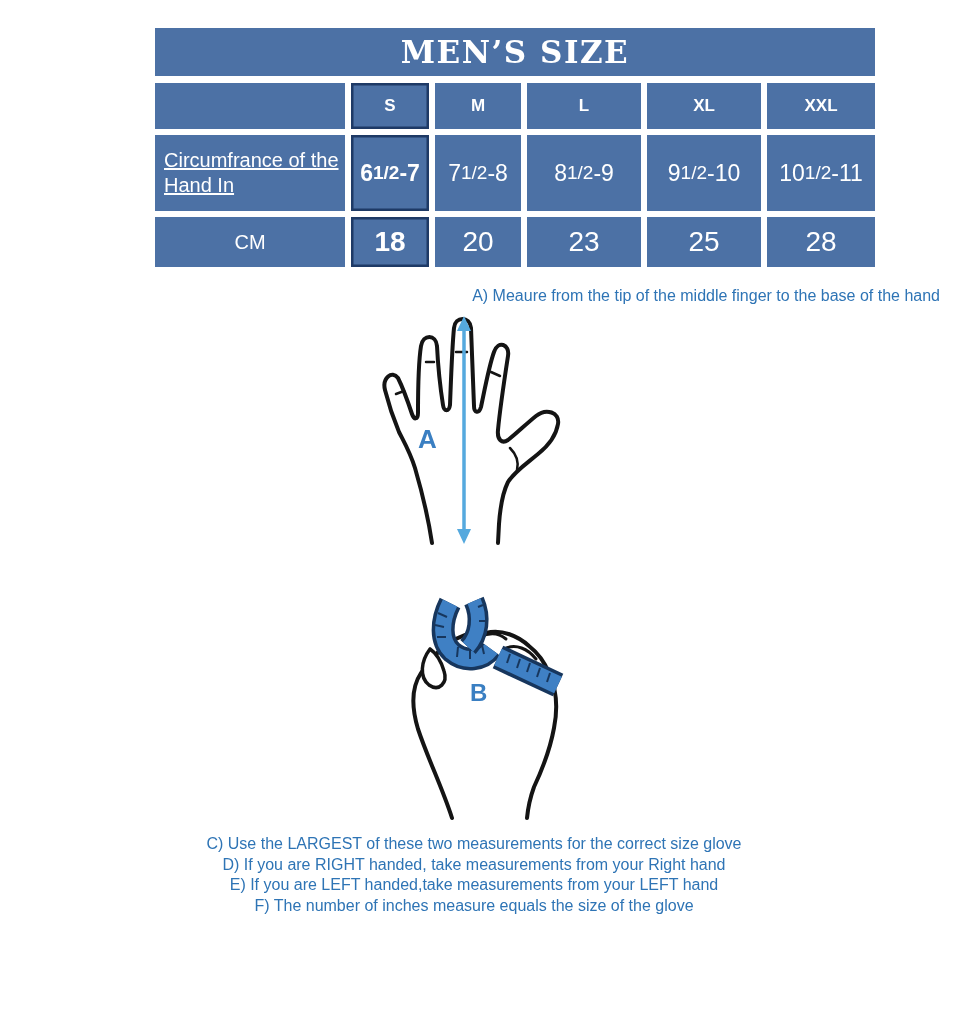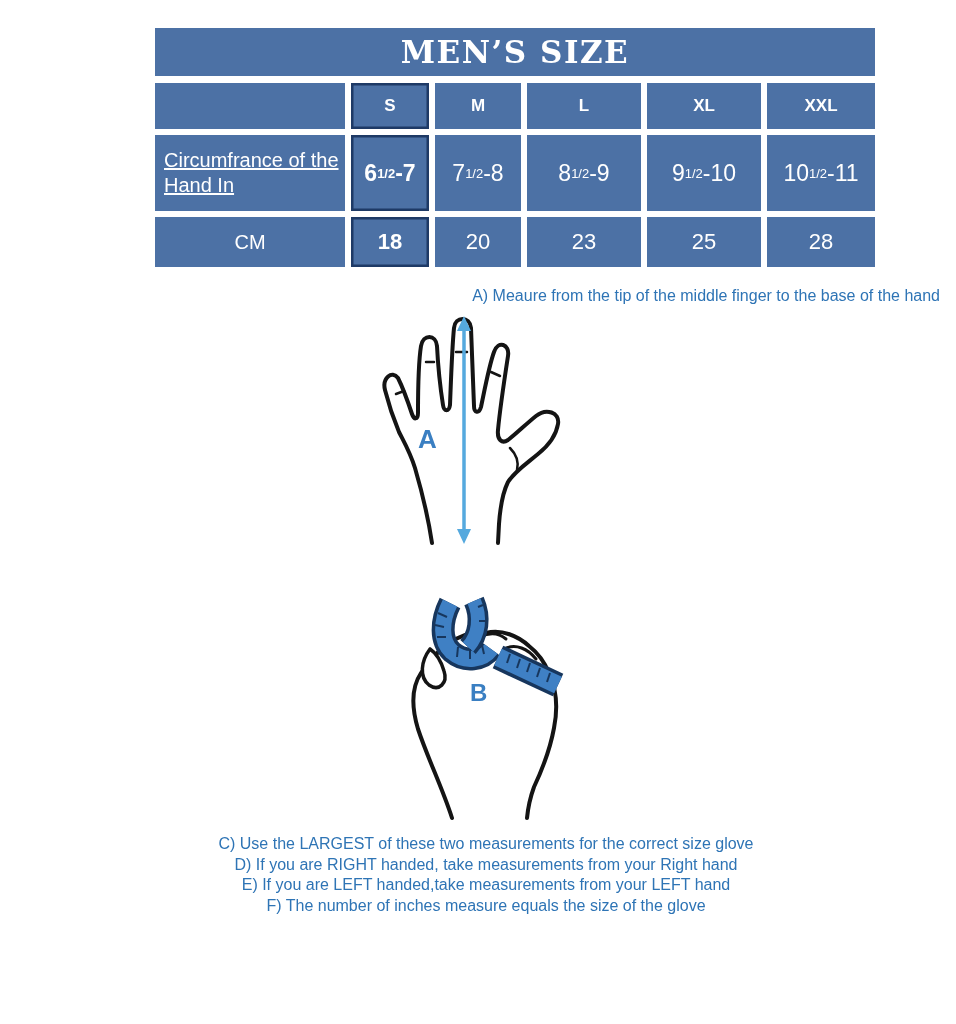--- a/index.html
+++ b/index.html
@@ -23,28 +23,28 @@
   .cell{
     background:#4c71a5;color:#ffffff;
     display:flex;align-items:center;justify-content:center;
     box-sizing:border-box;
   }
   .hdr{font-size:17px;font-weight:700;}
   .hl{box-shadow:inset 0 0 0 2.5px #1e3a66;font-weight:700;}
   .rowlabel{justify-content:flex-start;text-align:left;font-size:20px;line-height:1.25;padding:0 6px 0 9px;text-decoration:underline;}
   .cmlabel{font-size:20px;}
   .inch{font-size:23px;}
-  .inch .frac{font-size:13px;}
-  .cmval{font-size:22px;}
+  .inch .frac{font-size:19px;}
+  .cmval{font-size:28px;}
 
   
   .caption{position:absolute;left:0;width:940px;text-align:right;color:#2e74b5;font-size:16px;}
   .caption-a{top:287px;}
   .caption-b{top:560px;}
-  .notes{position:absolute;top:834px;left:16px;width:940px;text-align:center;color:#2e74b5;font-size:16px;line-height:20.5px;}
+  .notes{position:absolute;top:834px;left:4px;width:940px;text-align:center;color:#2e74b5;font-size:16px;line-height:20.5px;}
 
   
   .fig-a{position:absolute;left:352px;top:310px;}
   .fig-b{position:absolute;left:386px;top:591px;}
   svg text{font-family:"Liberation Sans", sans-serif;font-weight:700;fill:#3a7fc2;}
 </style>
 </head>
 <body>
 
 <div class="page">

